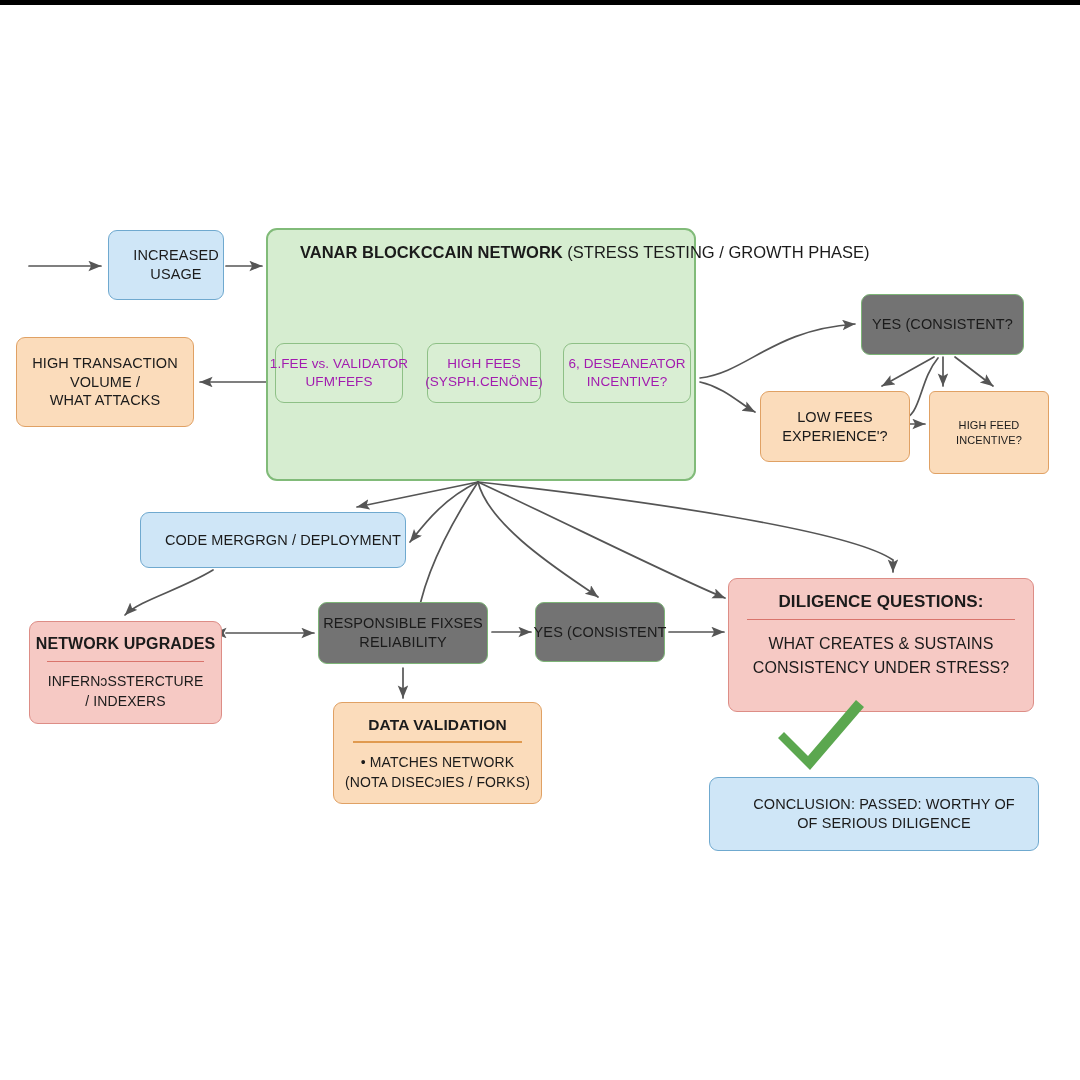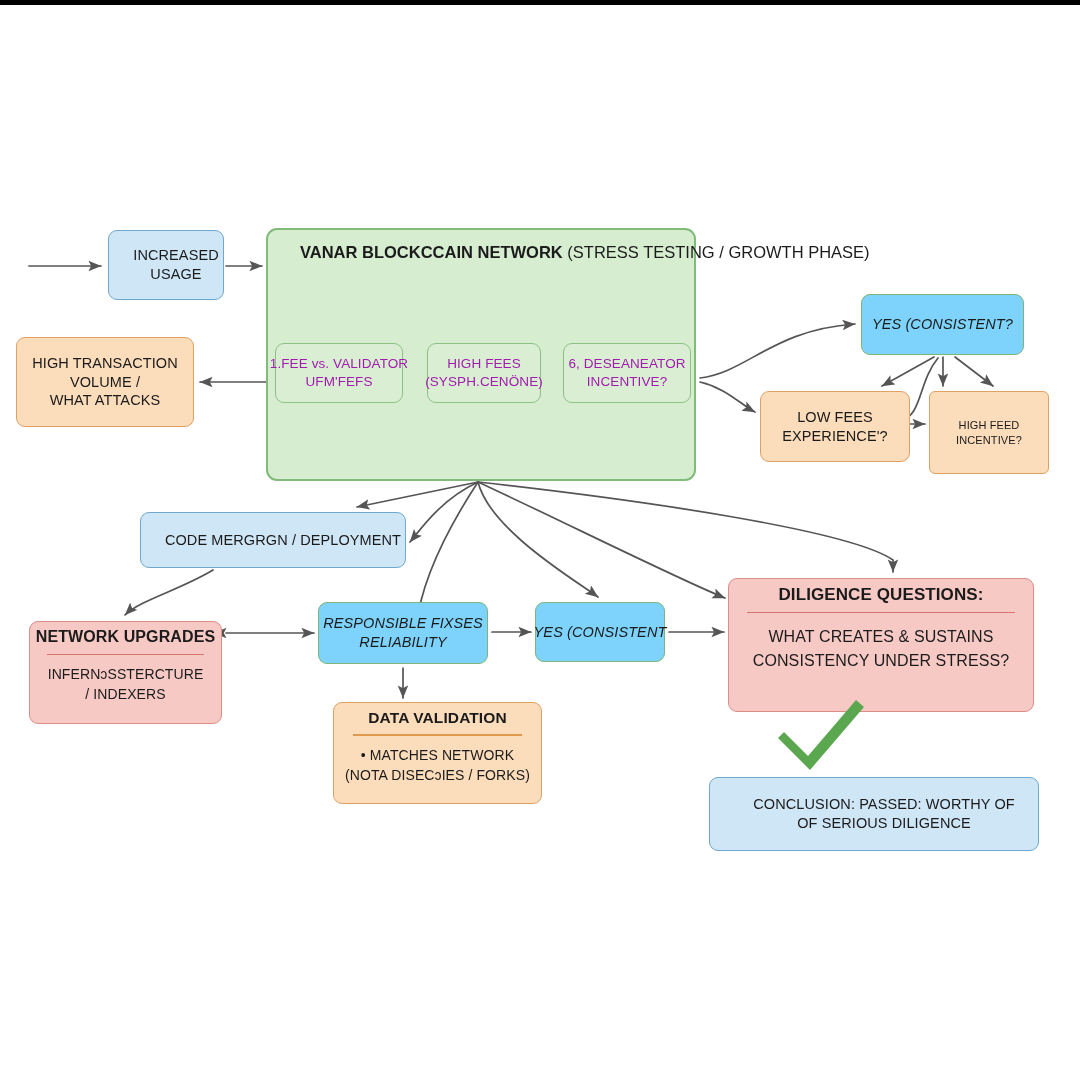--- a/index.html
+++ b/index.html
@@ -50,24 +50,23 @@
     border: 1.6px solid #6fa9cf;
     color: #1b1b1b;
     padding-left: 20px;
   }
   .orange {
     background: #fbdcbb;
     border: 1.6px solid #e0a164;
     color: #1b1b1b;
   }
   .green {
-    background: #7dd3fc;
+    background: #737373;
     border: 1.6px solid #7db577;
     color: #1b1b1b;
-    font-style: italic;
   }
   .greenlite {
     background: #d9eed3;
     border: 1.4px solid #8ec086;
     color: #a21caf;
   }
   .red {
     background: #f6c9c4;
     border: 1.6px solid #dd8d86;
     color: #1b1b1b;
@@ -88,21 +87,21 @@
     left: 300px; top: 243px;
     width: 580px;
     font-size: 16.5px;
     color: #1b1b1b;
     white-space: nowrap;
   }
   #container-title .strong { font-weight: 700; }
   #container-title .light { font-weight: 400; }
 
   
-  .titled { justify-content: flex-start; padding-top: 5px; }
+  .titled { justify-content: flex-start; padding-top: 12px; }
   .titled .hdr {
     font-weight: 700;
     font-size: 16.5px;
     margin-bottom: 6px;
   }
   .titled .rule {
     width: 82%;
     height: 1.4px;
     margin-bottom: 9px;
   }

